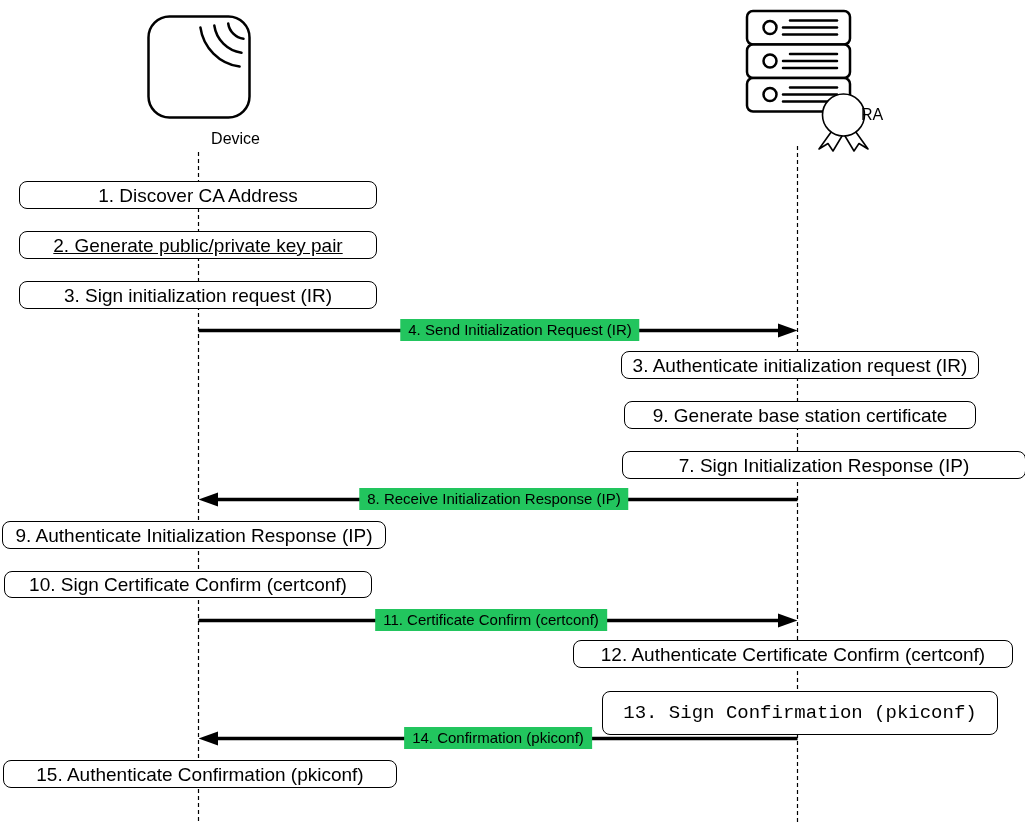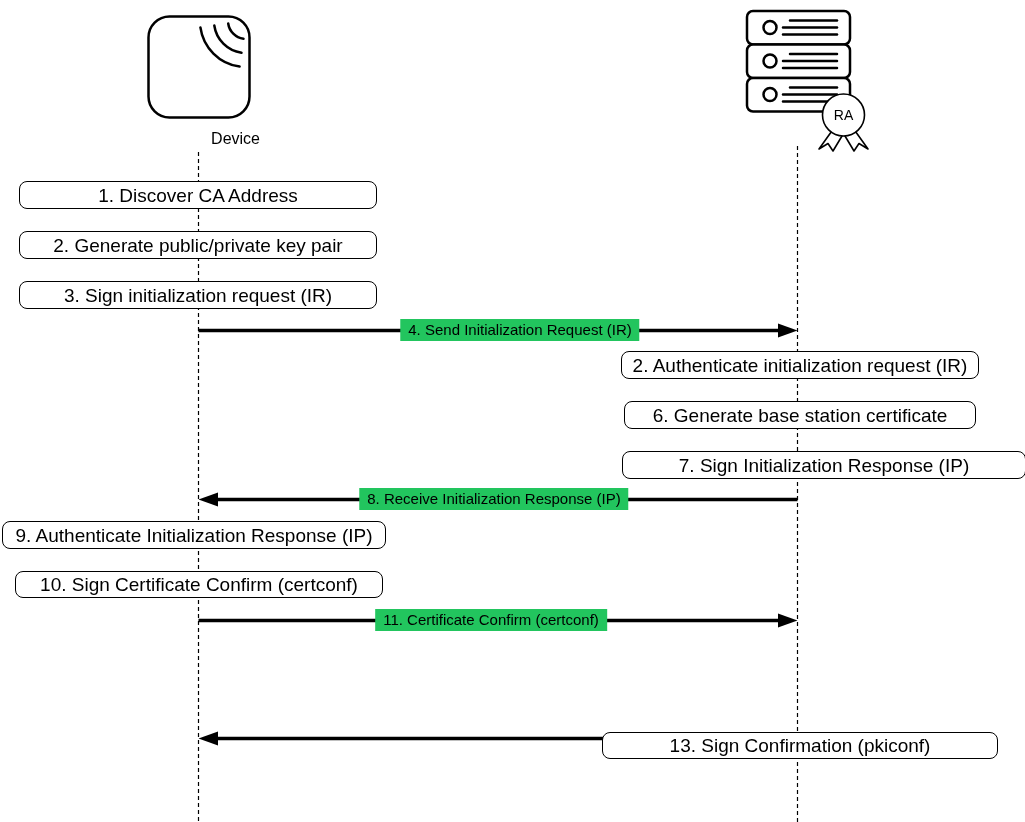--- a/index.html
+++ b/index.html
@@ -17,21 +17,21 @@
   }
   .msg-label{
     position:absolute;z-index:2;transform:translateX(-50%);
     background:#22c55e;padding:0 8px;font-size:15px;line-height:22px;
     height:22px;white-space:nowrap;
   }
   .actor-label{
     position:absolute;z-index:2;text-align:right;font-size:16px;
   }
   .badge-label{
-    position:absolute;z-index:2;text-align:center;font-size:14px;line-height:22px;
+    position:absolute;z-index:2;text-align:left;font-size:16px;line-height:22px;padding-left:38px;
   }
 </style>
 </head>
 <body>
 
 <div id="canvas">
 
   <svg class="layer" width="1025" height="822" viewBox="0 0 1025 822">
 
     <line x1="198.5" y1="152" x2="198.5" y2="822" stroke="#000" stroke-width="1.2" stroke-dasharray="4,3"></line>
@@ -87,33 +87,36 @@
     <g>
       <line x1="216" y1="738.5" x2="797.5" y2="738.5" stroke="#000" stroke-width="3.5"></line>
       <polygon points="198.5,738.5 218,731.5 218,745.5" fill="#000"></polygon>
     </g>
   </svg>
 
   <div class="actor-label" style="left:138px;top:130px;width:122px;">Device</div>
   <div class="badge-label" style="left:823px;top:104px;width:41px;">RA</div>
 
   <div class="box" style="left:19px;top:181px;width:358px;height:28px;">1. Discover CA Address</div>
-  <div class="box" style="left:19px;top:231px;width:358px;height:28px;">2. Generate public/private key pair</div>
+  <div class="box" style="left:19px;top:231px;width:358px;height:28px;text-decoration:underline;">2. Generate public/private key pair</div>
   <div class="box" style="left:19px;top:281px;width:358px;height:28px;">3. Sign initialization request (IR)</div>
 
   <div class="msg-label" style="left:520px;top:319px;">4. Send Initialization Request (IR)</div>
 
-  <div class="box" style="left:621px;top:351px;width:358px;height:28px;">2. Authenticate initialization request (IR)</div>
-  <div class="box" style="left:624px;top:401px;width:352px;height:28px;">6. Generate base station certificate</div>
+  <div class="box" style="left:621px;top:351px;width:358px;height:28px;">3. Authenticate initialization request (IR)</div>
+  <div class="box" style="left:624px;top:401px;width:352px;height:28px;">9. Generate base station certificate</div>
   <div class="box" style="left:622px;top:451px;width:404px;height:28px;text-align:right;">7. Sign Initialization Response (IP)</div>
 
   <div class="msg-label" style="left:494px;top:488px;">8. Receive Initialization Response (IP)</div>
 
   <div class="box" style="left:2px;top:521px;width:384px;height:28px;">9. Authenticate Initialization Response (IP)</div>
-  <div class="box" style="left:15px;top:571px;width:368px;height:27px;">10. Sign Certificate Confirm (certconf)</div>
+  <div class="box" style="left:4px;top:571px;width:368px;height:27px;">10. Sign Certificate Confirm (certconf)</div>
 
   <div class="msg-label" style="left:491px;top:609px;">11. Certificate Confirm (certconf)</div>
 
-  <div class="box" style="left:602px;top:732px;width:396px;height:27px;">13. Sign Confirmation (pkiconf)</div>
+  <div class="box" style="left:573px;top:640px;width:440px;height:28px;">12. Authenticate Certificate Confirm (certconf)</div>
+  <div class="box" style="left:602px;top:691px;width:396px;height:44px;font-family:Liberation Mono, monospace;">13. Sign Confirmation (pkiconf)</div>
 
+  <div class="msg-label" style="left:498px;top:727px;">14. Confirmation (pkiconf)</div>
 
+  <div class="box" style="left:3px;top:760px;width:394px;height:28px;">15. Authenticate Confirmation (pkiconf)</div>
 
 </div>
 
 </body></html>

